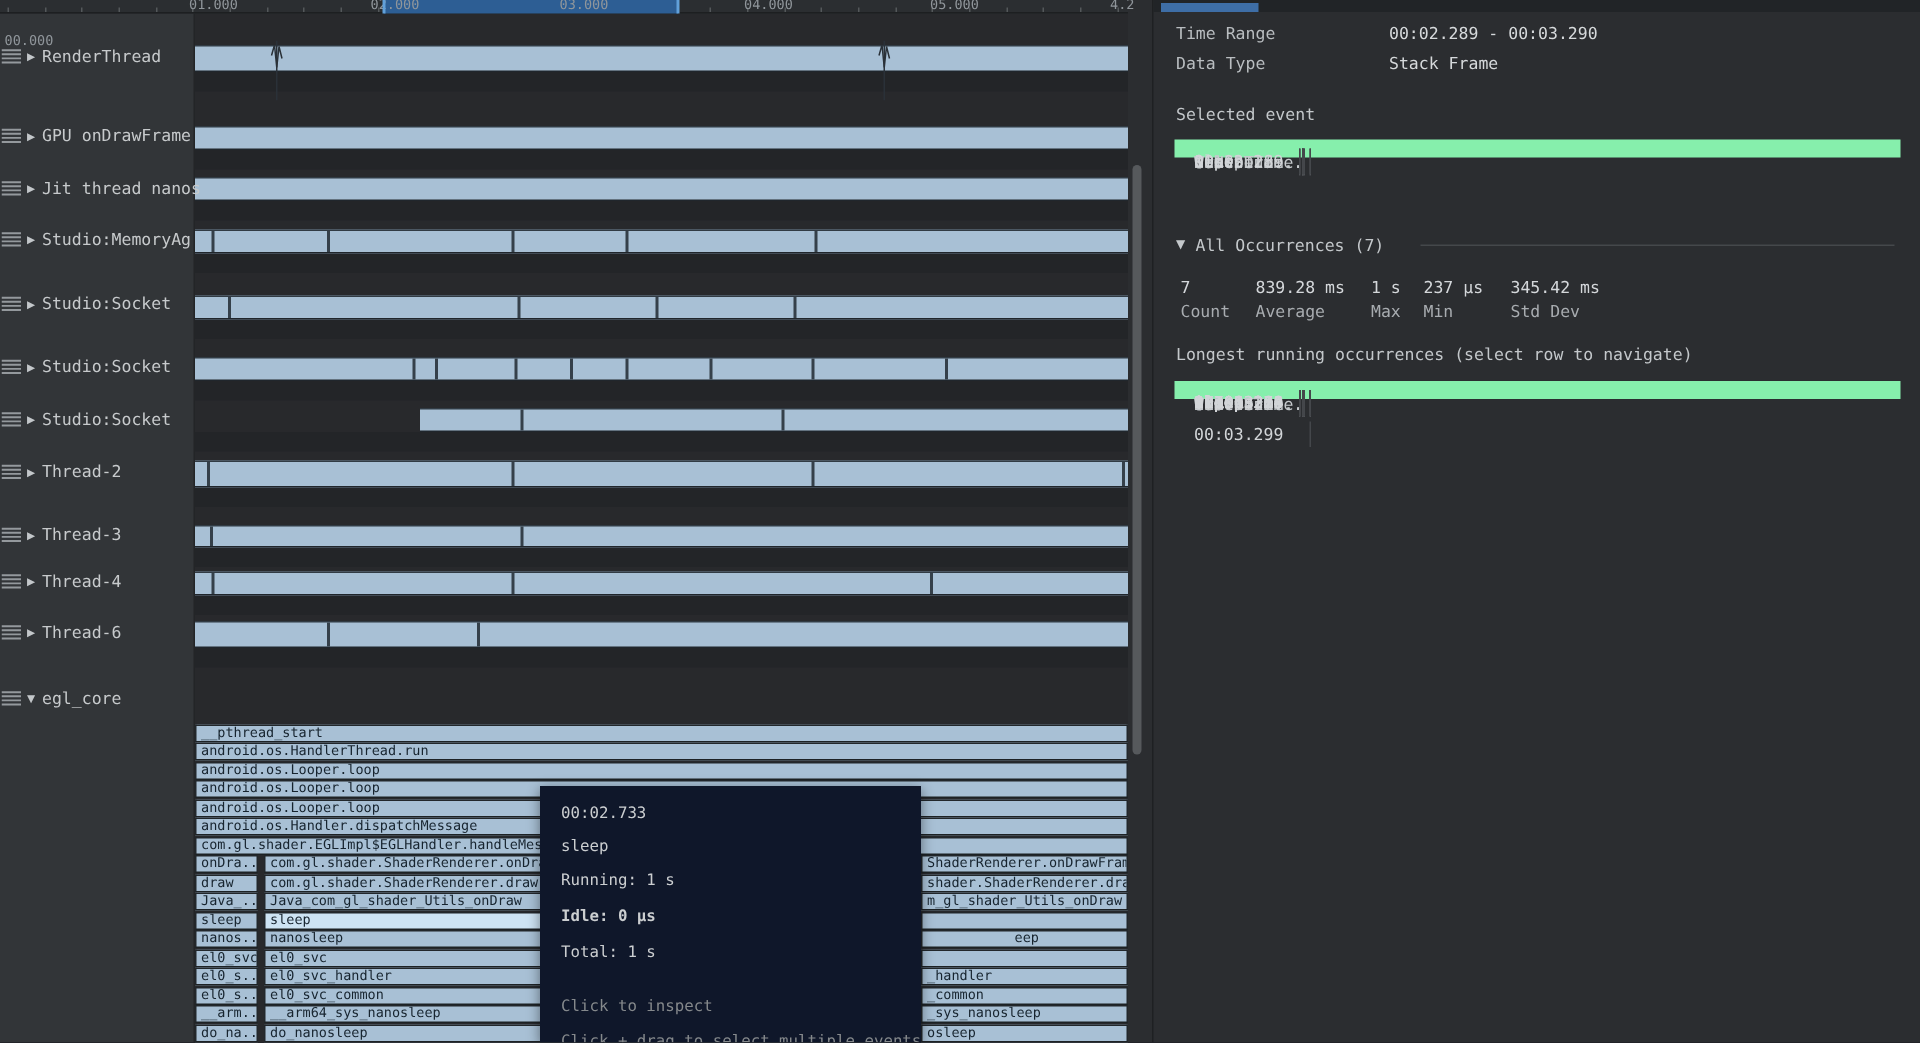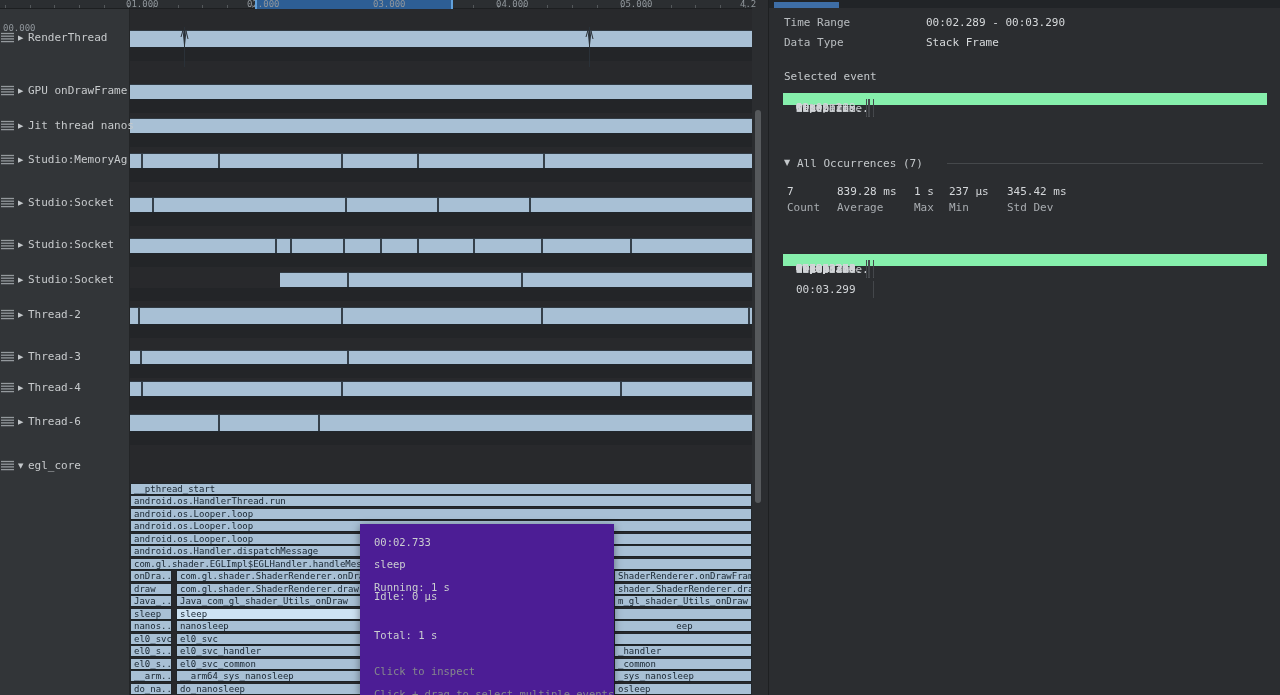--- a/index.html
+++ b/index.html
@@ -53,21 +53,21 @@
   .ptable .trow{display:flex;position:relative;height:17.7px;}
   .ptable .cell{position:relative;height:100%;padding:2px 0 0 7px;font-size:11px;white-space:nowrap;
                 overflow:hidden;border-right:1px solid #4c4f53;}
   .ptable .thead .cell{color:#c6cacd;padding-top:3px;}
   .ptable .trow .cell{color:#d2d5d8;border-right:1px solid #44474b;}
   .ptable .trow{border-bottom:1px solid #383b3e;}
   .stat-val{font-size:11px;color:#d4d7da;white-space:nowrap;}
   .stat-lab{font-size:11px;color:#a8acb0;white-space:nowrap;}
 
   
-  #tooltip{left:360px;top:524px;width:254px;height:171px;background:#4c1d95;z-index:50;
+  #tooltip{left:360px;top:524px;width:254px;height:171px;background:#0f172a;z-index:50;
            box-shadow:0 2px 8px rgba(0,0,0,.45);overflow:hidden;}
   .tip-line{left:14px;font-size:10.5px;color:#cbced0;white-space:nowrap;}
   .tip-line.dim{color:#85898c;}
 </style>
 </head>
 <body>
 
 <div id="app">
 
   <div id="timeline-bg"></div>
@@ -440,20 +440,21 @@
         <div class="stat-val" style="left: 68px; top: 185px;">839.28 ms</div>
         <div class="stat-lab" style="left: 68px; top: 201px;">Average</div>
         <div class="stat-val" style="left: 145px; top: 185px;">1 s</div>
         <div class="stat-lab" style="left: 145px; top: 201px;">Max</div>
         <div class="stat-val" style="left: 180px; top: 185px;">237 µs</div>
         <div class="stat-lab" style="left: 180px; top: 201px;">Min</div>
         <div class="stat-val" style="left: 238px; top: 185px;">345.42 ms</div>
         <div class="stat-lab" style="left: 238px; top: 201px;">Std Dev</div>
       </div>
 
+    <div class="pan-head" style="top:230px">Longest running occurrences (select row to navigate)</div>
     <div id="table2" class="ptable" style="top:254px">
         <div class="thead">
           <div class="cell" style="width: 85px;">Start Time</div>
           <div class="cell" style="width: 80px;">Name</div>
           <div class="cell" style="width: 80px;">Wall Dur...</div>
           <div class="cell" style="width: 78px;">Self Time</div>
           <div class="cell" style="width: 80px;">CPU Dura...</div>
           <div class="cell" style="width: 81px;">CPU Self...</div>
         </div>
         <div class="trow">
@@ -512,19 +513,19 @@
           <div class="cell" style="width: 80px;">237 µs</div>
           <div class="cell" style="width: 81px;">0 µs</div>
         </div>
       </div>
   </div>
 
   <div id="tooltip">
       <div class="tip-line" style="top: 12px;">00:02.733</div>
       <div class="tip-line" style="top: 34px;">sleep</div>
       <div class="tip-line" style="top: 57px;">Running: 1 s</div>
-      <div class="tip-line" style="top: 66px;">Idle: 0 µs</div>
+      <div class="tip-line" style="top: 81px; font-weight: bold;">Idle: 0 µs</div>
       <div class="tip-line" style="top: 105px;">Total: 1 s</div>
       <div class="tip-line dim" style="top: 141px;">Click to inspect</div>
       <div class="tip-line dim" style="top: 164px;">Click + drag to select multiple events</div>
     </div>
 
 </div>
 
 </body></html>

